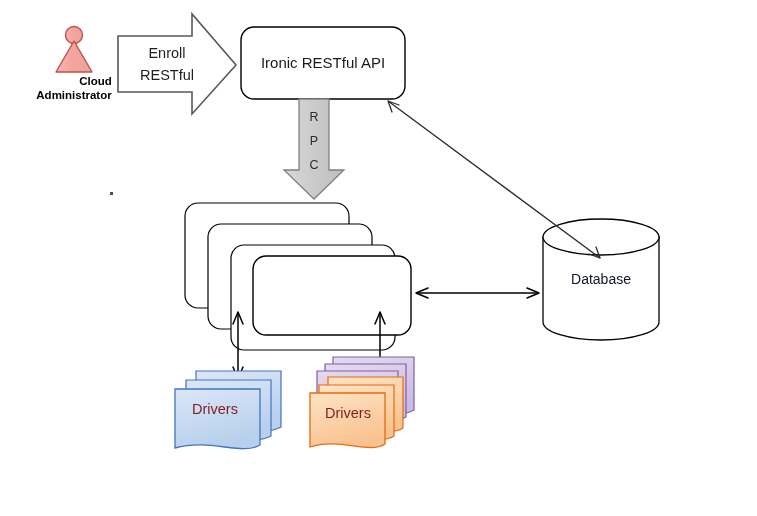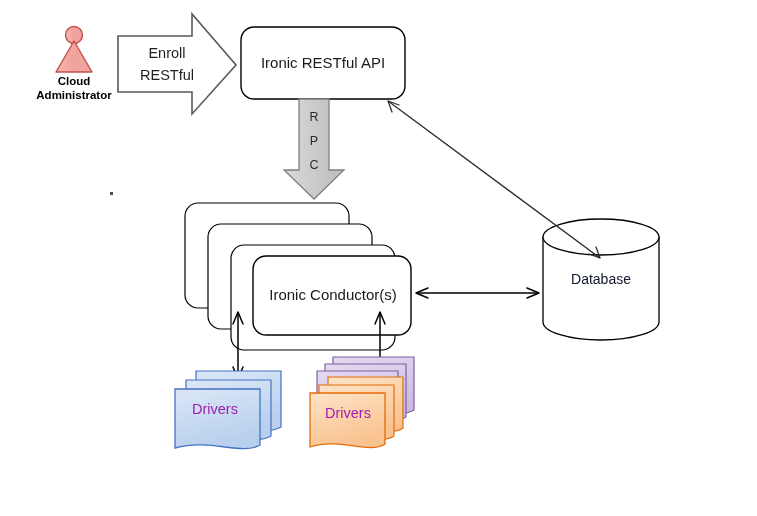--- a/index.html
+++ b/index.html
@@ -34,21 +34,20 @@
   }
   .lbl-center {
     text-align: right;
     transform: translateX(-50%);
   }
   #actor-label {
     font-weight: bold;
     font-size: 11.5px;
     line-height: 14px;
     color: #000000;
-    text-align: center;
   }
   #enroll-label {
     font-size: 14.5px;
     line-height: 22px;
     text-align: center;
     color: #1f1f1f;
   }
   #api-label {
     font-size: 15px;
     color: #1a1a1a;
@@ -56,21 +55,21 @@
   #conductor-label {
     font-size: 15px;
     color: #1a1a1a;
   }
   #database-label {
     font-size: 14px;
     color: #0f172a;
   }
   .drivers-label {
     font-size: 14.5px;
-    color: #a21caf;
+    color: #7f1d1d;
   }
   #rpc-label {
     font-size: 12.5px;
     line-height: 24px;
     text-align: center;
     color: #2b2b2b;
   }
 </style>
 </head>
 <body>
@@ -188,21 +187,20 @@
   </div>
 
   <div class="lbl lbl-center" id="api-label" style="left:323px; top:54px;">Ironic RESTful API</div>
 
   <div class="lbl lbl-center" id="rpc-label" style="left:314px; top:105px;">
     <div>R</div>
     <div>P</div>
     <div>C</div>
   </div>
 
-  <div class="lbl lbl-center" id="conductor-label" style="left:333px; top:286px;">Ironic Conductor(s)</div>
 
   <div class="lbl lbl-center" id="database-label" style="left:601px; top:271px;">Database</div>
 
   <div class="lbl lbl-center drivers-label" style="left:215px; top:401px;">Drivers</div>
 
   <div class="lbl lbl-center drivers-label" style="left:348px; top:405px;">Drivers</div>
 
 </div>
 
 </body></html>

